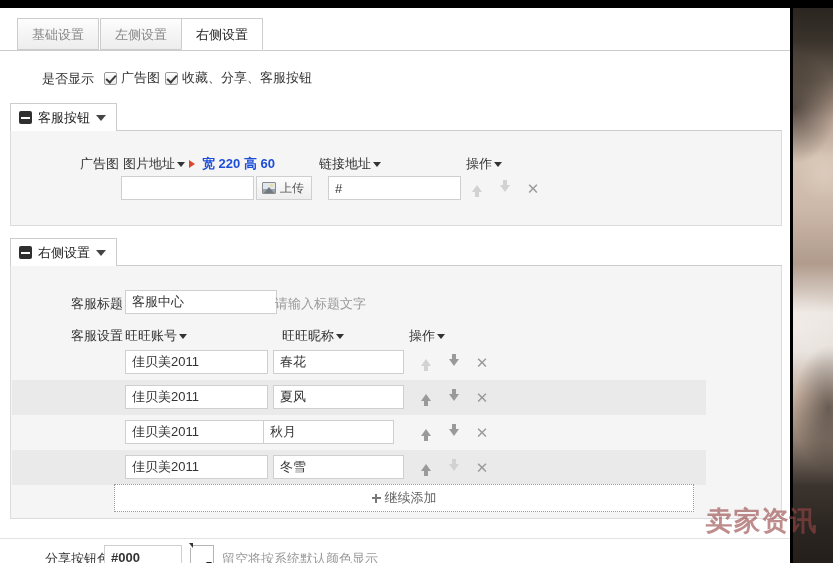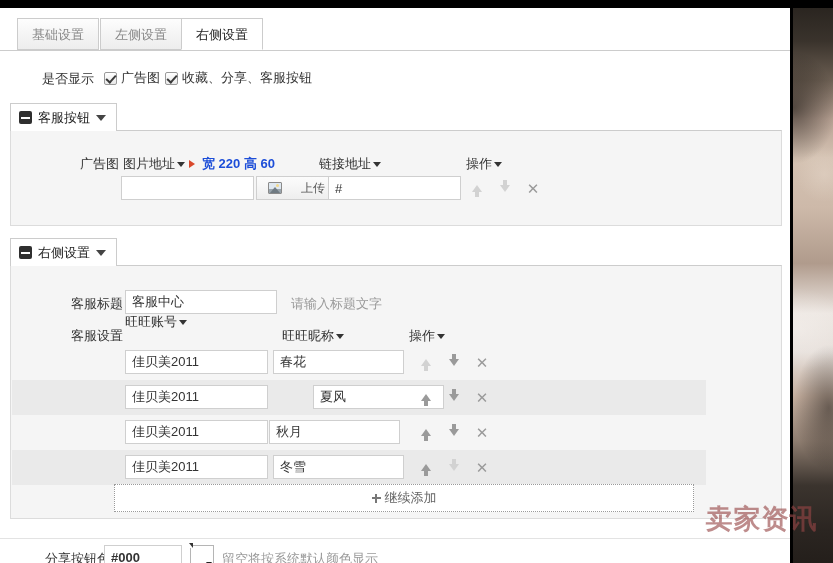--- a/index.html
+++ b/index.html
@@ -254,28 +254,28 @@
     line-height: 22px;
     font-family: "Liberation Sans", "DejaVu Sans", sans-serif;
     outline: none;
   }
   .txt::placeholder { color: #aaa; }
 
   
   .btn-upload {
     position: absolute;
     height: 24px;
-    padding: 0 7px 0 11px;
+    padding: 0 7px 0 5px;
     border: 1px solid #cfcfcf;
     background: linear-gradient(to bottom,#fcfcfc,#eeeeee);
     font-size: 12px;
     color: #555;
     display: flex;
     align-items: center;
-    gap: 19px;
+    gap: 4px;
     cursor: pointer;
     line-height: 22px;
   }
   .pic-icon {
     width: 14px; height: 12px;
     border: 1px solid #8a8a8a;
     background: linear-gradient(to bottom, #dfe8f0 0%, #dfe8f0 55%, #9aa5ad 56%, #9aa5ad 100%);
     position: relative;
     flex: none;
     border-radius: 1px;
@@ -426,21 +426,21 @@
     pointer-events: none;
     z-index: 20;
     text-align: center;
   }
   .wm-main {
     font-size: 27px;
     font-weight: bold;
     color: rgba(150,70,70,0.62);
     letter-spacing: 1px;
     line-height: 32px;
-    font-family: Liberation Mono, monospace;
+    font-family: Liberation Sans, sans-serif;
   }
   .wm-sub {
     font-size: 12px;
     color: rgba(110,95,95,0.72);
     letter-spacing: 2px;
     line-height: 16px;
     font-family: "Liberation Sans", sans-serif;
   }
 </style>
 </head>
@@ -523,25 +523,25 @@
       <span>右侧设置</span>
       <span class="caret-dn"></span>
     </div>
 
     <div class="panel" id="panel-cs">
 
       <span class="rowlabel" style="left:42px; top:29px; width:70px;">客服标题</span>
 
       <input class="txt" style="left: 114px; top: 24px; width: 152px;" type="text" value="客服中心">
 
-      <span class="muted" style="position:absolute; left:280px; top:29px;">请输入标题文字</span>
+      <span class="muted" style="position:absolute; left:264px; top:29px;">请输入标题文字</span>
 
       <span class="rowlabel" style="left:42px; top:61px; width:70px;">客服设置</span>
 
-      <span class="colhead" style="left:114px; top:47px;text-align:right;">
+      <span class="colhead" style="left:114px; top:61px;text-align:right;">
         <span>旺旺账号</span><span class="caret-sm"></span>
       </span>
       <span class="colhead" style="left:255px; top:61px;padding-left:16px;">
         <span>旺旺昵称</span><span class="caret-sm"></span>
       </span>
       <span class="colhead" style="left:398px; top:61px;">
         <span>操作</span><span class="caret-sm"></span>
       </span>
 
       <div class="cs-row" style="top:79px;">
@@ -555,37 +555,37 @@
               <span class="arrow-dn"></span>
             </span>
           <span class="opbtn">
               <span class="xmark">✕</span>
             </span>
         </div>
       </div>
 
       <div class="cs-row alt" style="top:114px;">
         <input class="txt" style="left: 113px; top: 5px; width: 143px;" type="text" value="佳贝美2011">
-        <input class="txt" style="left: 261px; top: 5px; width: 131px; margin-left: 40px;" type="text" value="夏风">
+        <input class="txt" style="left: 261px; top: 5px; width: 131px;" type="text" value="夏风">
         <div class="opset" style="left:400px; top:5px;">
           <span class="opbtn">
               <span class="arrow-up"></span>
             </span>
           <span class="opbtn">
               <span class="arrow-dn"></span>
             </span>
           <span class="opbtn">
               <span class="xmark">✕</span>
             </span>
         </div>
       </div>
 
       <div class="cs-row" style="top:149px;">
         <input class="txt" style="left: 113px; top: 5px; width: 143px;" type="text" value="佳贝美2011">
-        <input class="txt" style="left: 257px; top: 5px; width: 131px;" type="text" value="秋月">
+        <input class="txt" style="left: 251px; top: 5px; width: 131px;" type="text" value="秋月">
         <div class="opset" style="left:400px; top:5px;">
           <span class="opbtn">
               <span class="arrow-up"></span>
             </span>
           <span class="opbtn">
               <span class="arrow-dn"></span>
             </span>
           <span class="opbtn">
               <span class="xmark">✕</span>
             </span>

